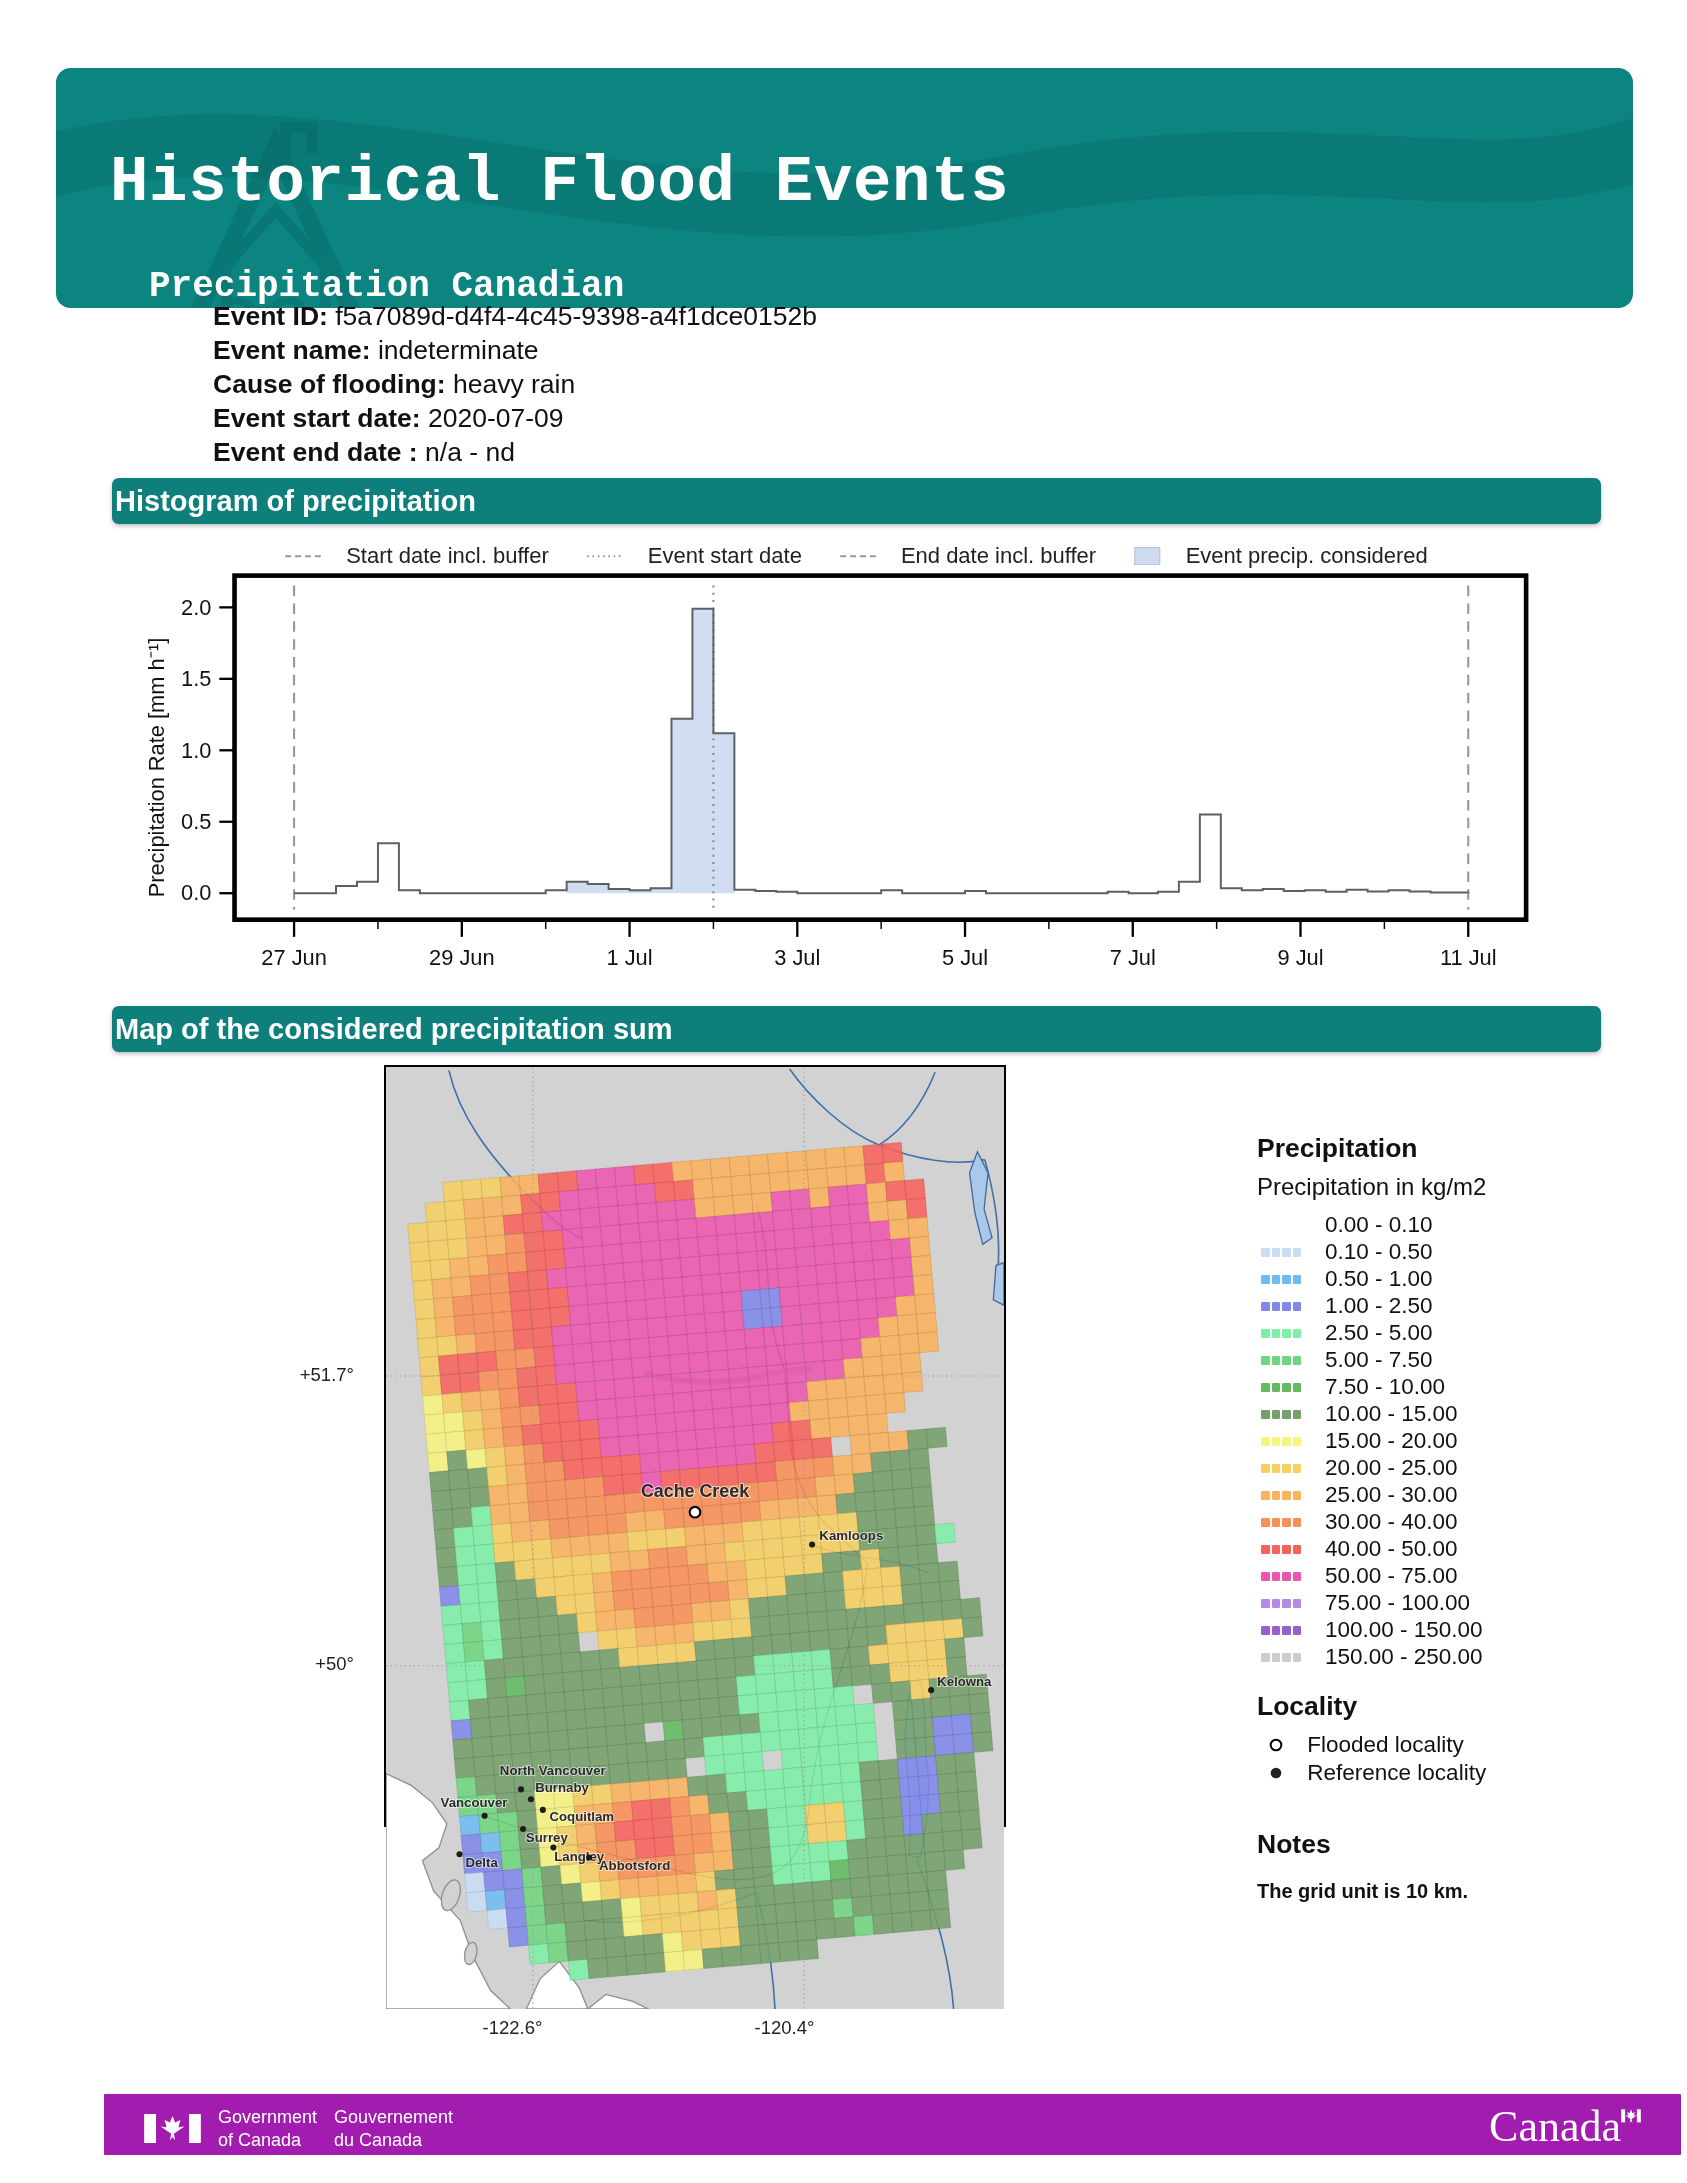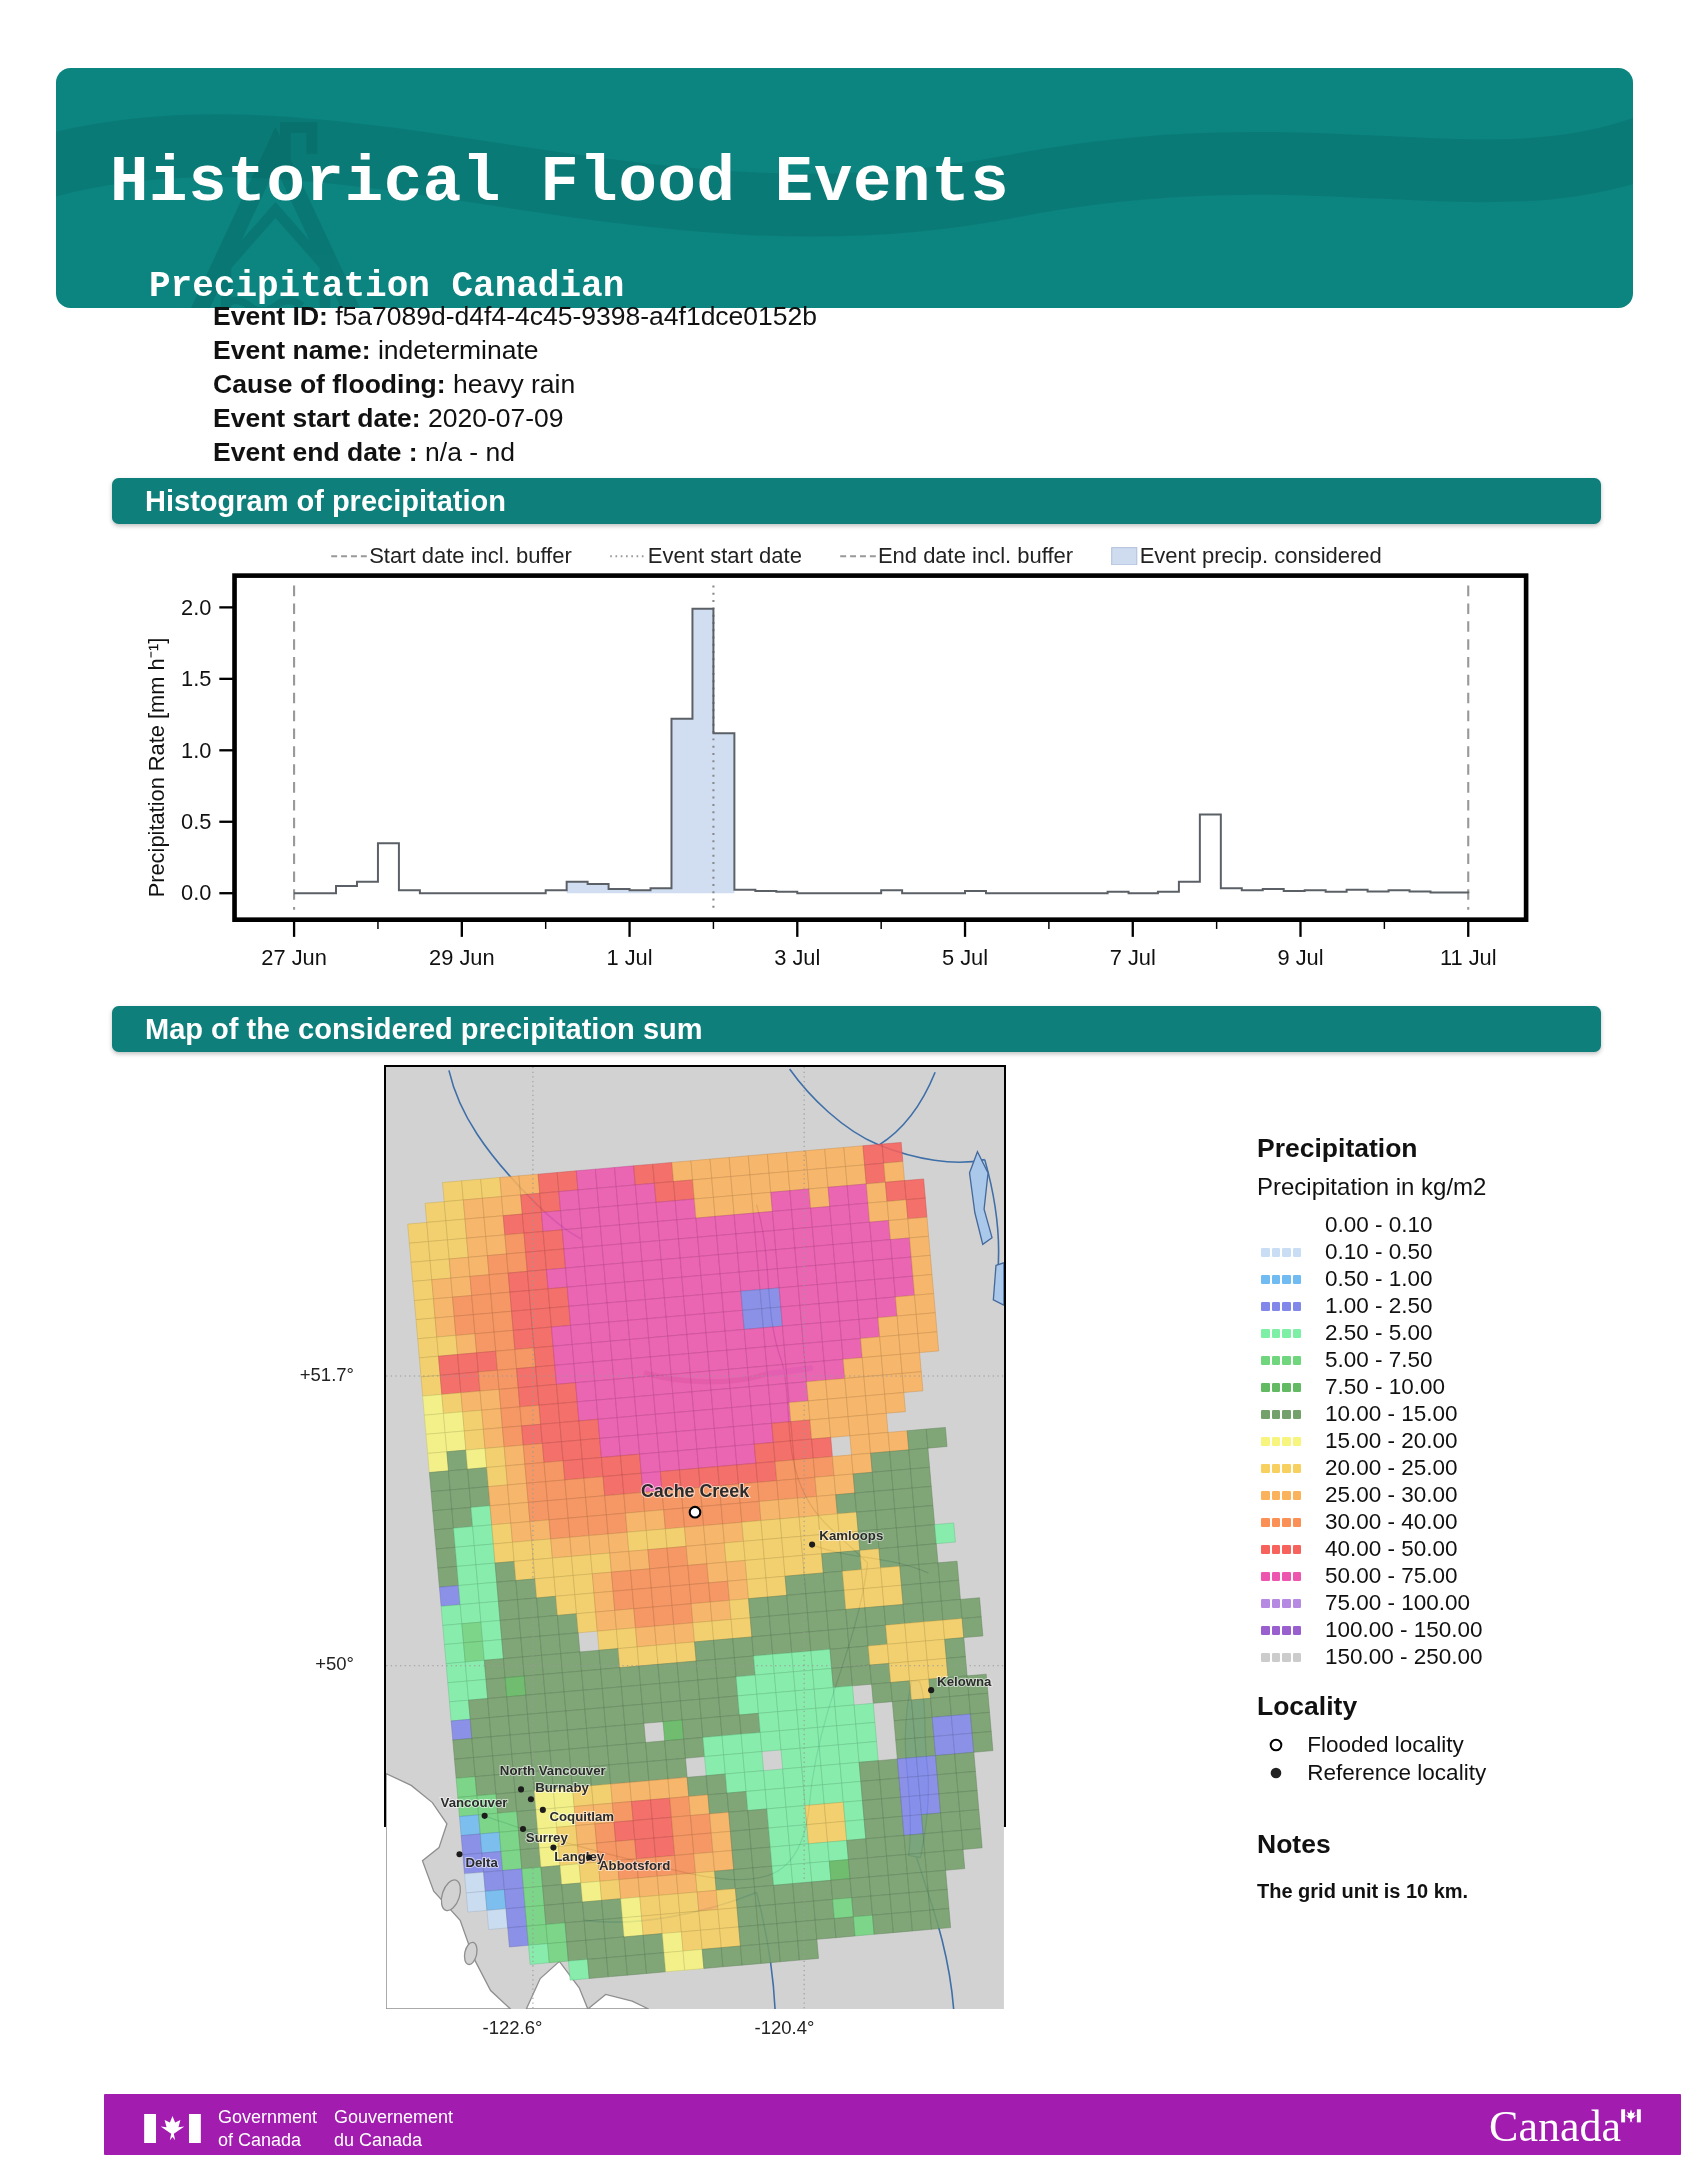--- a/index.html
+++ b/index.html
@@ -8,26 +8,26 @@
   #header-card{position:absolute;left:56px;top:68px;width:1577px;height:240px;background:#0c8480;border-radius:14.6px;overflow:hidden;font-family:Liberation Mono, monospace;}
   #header-card svg{position:absolute;left:0;top:0;}
   #main-title{position:absolute;left:54px;top:79px;color:#fff;font-size:64px;font-weight:bold;letter-spacing:0.7px;}
   #sub-title{position:absolute;left:93px;top:198px;color:#fff;font-size:36px;font-weight:bold;}
   
   #meta{position:absolute;left:213px;top:299px;}
   .meta-line{font-size:26.5px;color:#111;height:34px;line-height:34px;white-space:nowrap;}
   .meta-line b{font-weight:bold;}
   
   .section-bar{position:absolute;left:112px;width:1489px;height:46px;background:#0e7f7b;border-radius:6.6px;box-shadow:0 2px 4px rgba(0,0,0,0.25);}
-  .section-bar span{display:block;color:#fff;font-weight:bold;font-size:29px;line-height:46px;padding-left:33px;}
+  .section-bar span{display:block;color:#fff;font-weight:bold;font-size:29px;line-height:46px;padding-left:3px;}
   #section-histogram{top:478px;}
   #section-map{top:1006px;}
   
   #chart-legend{position:absolute;left:112px;top:543px;width:1489px;display:flex;justify-content:center;gap:38px;align-items:center;}
-  .cl-item{display:flex;align-items:center;gap:2px;font-size:22px;color:#222;}
+  .cl-item{display:flex;align-items:center;gap:25px;font-size:22px;color:#222;}
   
   #histogram-wrap{position:absolute;left:112px;top:569px;width:1489px;height:397px;}
   
   #map-wrap{position:absolute;left:384px;top:1065px;width:622px;height:762px;border:2px solid #000;box-sizing:border-box;background:#d2d2d2;}
   .geo-label{position:absolute;font-size:18.5px;color:#222;}
   
   #legend-panel{position:absolute;left:1257px;top:1133px;width:357px;}
   .lp-title{font-size:26.5px;font-weight:bold;color:#111;margin:0 0 9.3px 0;}
   .lp-sub{font-size:24px;color:#111;margin:0 0 10.6px 0;}
   .lp-row{display:flex;align-items:center;height:27px;}

